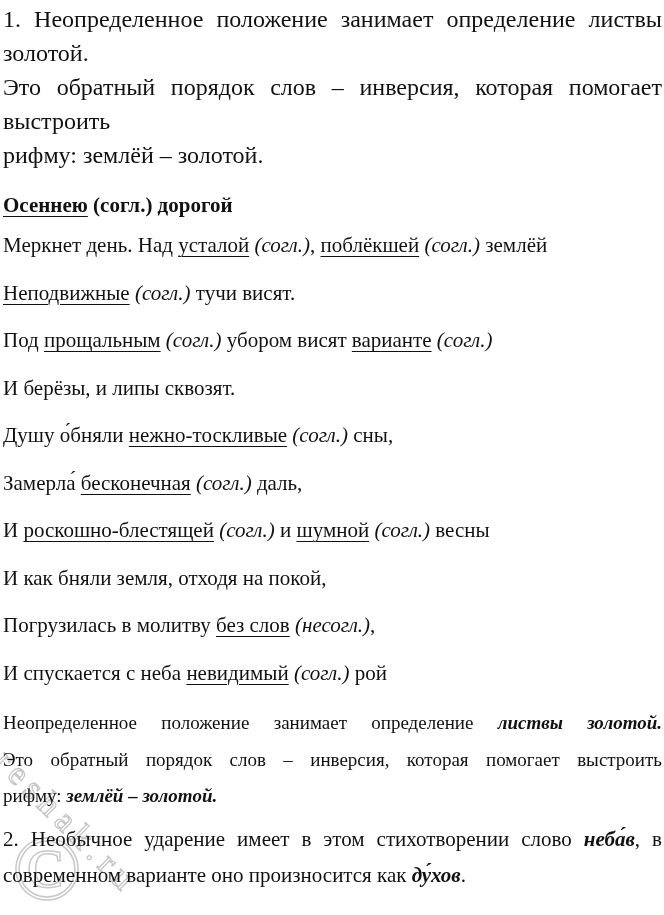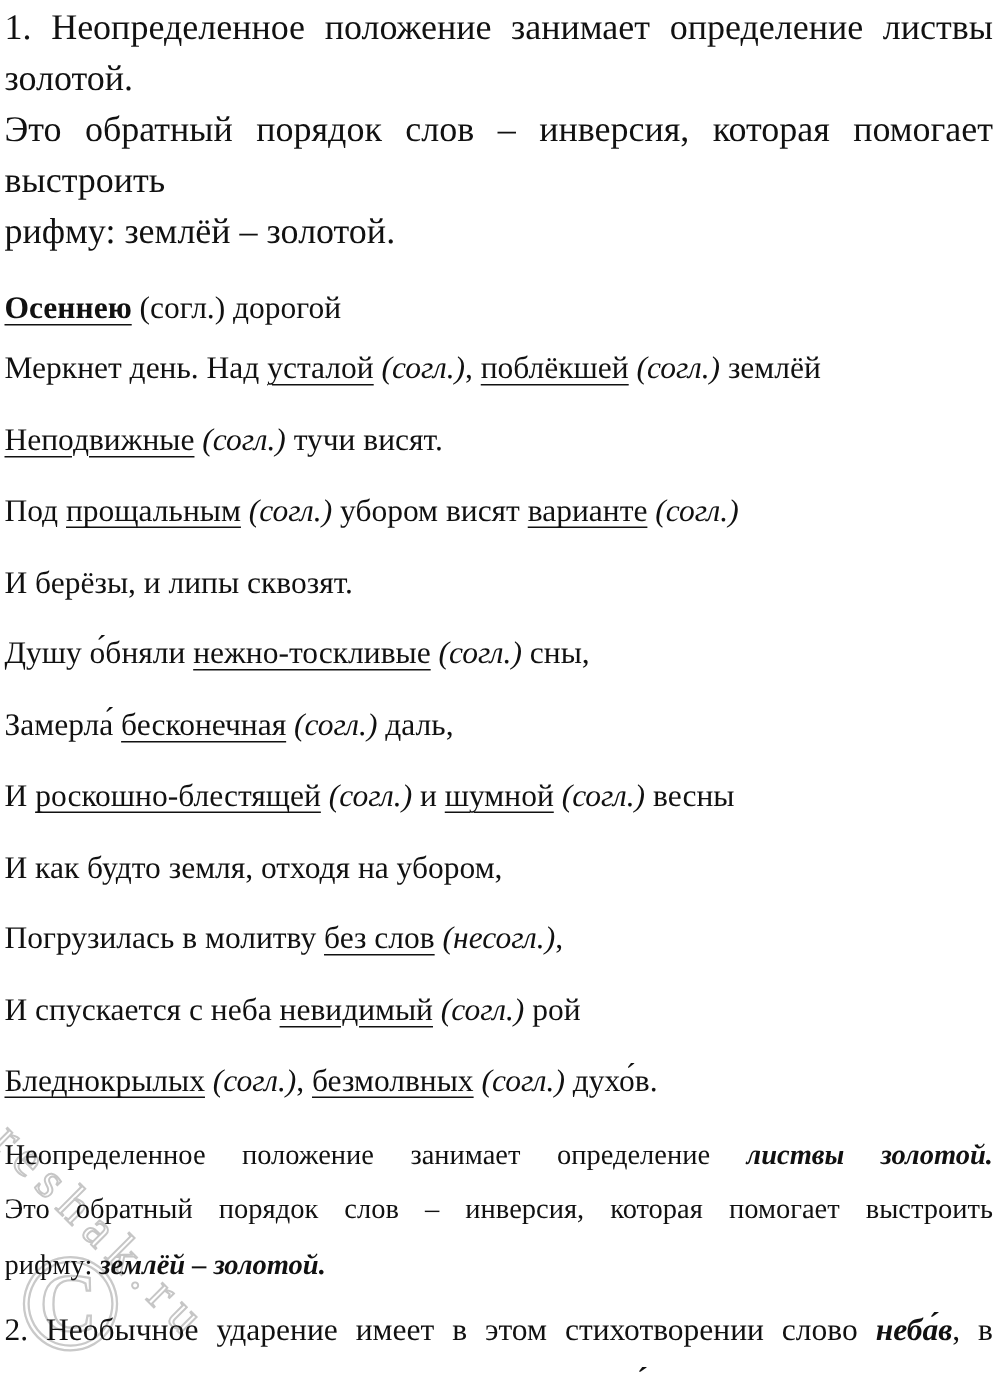--- a/index.html
+++ b/index.html
@@ -29,21 +29,21 @@
   .poem { margin-top: 0; }
   .poem .poem-line { font-size: 21px; line-height: 47.5px; white-space: nowrap; }
   .para2 { margin-top: 8px; font-size: 19px; line-height: 36.5px; }
   .para3 { margin-top: 6px; font-size: 21px; line-height: 36.5px; }
   .para2 .line, .para3 .line { white-space: nowrap; }
   .para2 .line.just, .para3 .line.just { white-space: normal; text-align: justify; text-align-last: justify; }
 
   
   .seg-u  { text-decoration: underline; text-decoration-thickness: 1.2px; text-underline-offset: 4px; }
   .seg-i  { font-style: italic; }
-  .seg-b  { font-weight: normal; }
+  .seg-b  { font-weight: bold; }
   .seg-bi { font-weight: bold; font-style: italic; }
   .seg-bu { font-weight: bold; text-decoration: underline; text-decoration-thickness: 1.4px; text-underline-offset: 4px; }
 
   
   .watermark {
     position: absolute; left: 0; top: 0;
     width: 664px; height: 915px;
     z-index: 0;
     pointer-events: none;
   }
@@ -90,24 +90,23 @@
     <div class="heading"><span class="seg-bu">Осеннею</span><span class="seg-b"> (согл.) дорогой</span></div>
 
     <div class="poem">
       <div class="poem-line"><span>Меркнет день. Над </span><span class="seg-u">усталой</span><span> </span><span class="seg-i">(согл.)</span><span>, </span><span class="seg-u">поблёкшей</span><span> </span><span class="seg-i">(согл.)</span><span> землёй</span></div>
       <div class="poem-line"><span class="seg-u">Неподвижные</span><span> </span><span class="seg-i">(согл.)</span><span> тучи висят.</span></div>
       <div class="poem-line"><span>Под </span><span class="seg-u">прощальным</span><span> </span><span class="seg-i">(согл.)</span><span> убором висят </span><span class="seg-u">варианте</span><span> </span><span class="seg-i">(согл.)</span></div>
       <div class="poem-line"><span>И берёзы, и липы сквозят.</span></div>
       <div class="poem-line"><span>Душу о́бняли </span><span class="seg-u">нежно-тоскливые</span><span> </span><span class="seg-i">(согл.)</span><span> сны,</span></div>
       <div class="poem-line"><span>Замерла́ </span><span class="seg-u">бесконечная</span><span> </span><span class="seg-i">(согл.)</span><span> даль,</span></div>
       <div class="poem-line"><span>И </span><span class="seg-u">роскошно-блестящей</span><span> </span><span class="seg-i">(согл.)</span><span> и </span><span class="seg-u">шумной</span><span> </span><span class="seg-i">(согл.)</span><span> весны</span></div>
-      <div class="poem-line"><span>И как будто земля, отходя на убором,</span></div>
+      <div class="poem-line"><span>И как бняли земля, отходя на покой,</span></div>
       <div class="poem-line"><span>Погрузилась в молитву </span><span class="seg-u">без слов</span><span> </span><span class="seg-i">(несогл.)</span><span>,</span></div>
       <div class="poem-line"><span>И спускается с неба </span><span class="seg-u">невидимый</span><span> </span><span class="seg-i">(согл.)</span><span> рой</span></div>
-      <div class="poem-line"><span class="seg-u">Бледнокрылых</span><span> </span><span class="seg-i">(согл.)</span><span>, </span><span class="seg-u">безмолвных</span><span> </span><span class="seg-i">(согл.)</span><span> духо́в.</span></div>
     </div>
 
     <div class="para2">
       <div class="line just"><span>Неопределенное положение занимает определение </span><span class="seg-bi">листвы золотой.</span></div>
       <div class="line just"><span>Это обратный порядок слов – инверсия, которая помогает выстроить</span></div>
       <div class="line"><span>рифму: </span><span class="seg-bi">землёй – золотой.</span></div>
     </div>
 
     <div class="para3">
       <div class="line just"><span>2. Необычное ударение имеет в этом стихотворении слово </span><span class="seg-bi">неба́в</span><span>, в</span></div>

